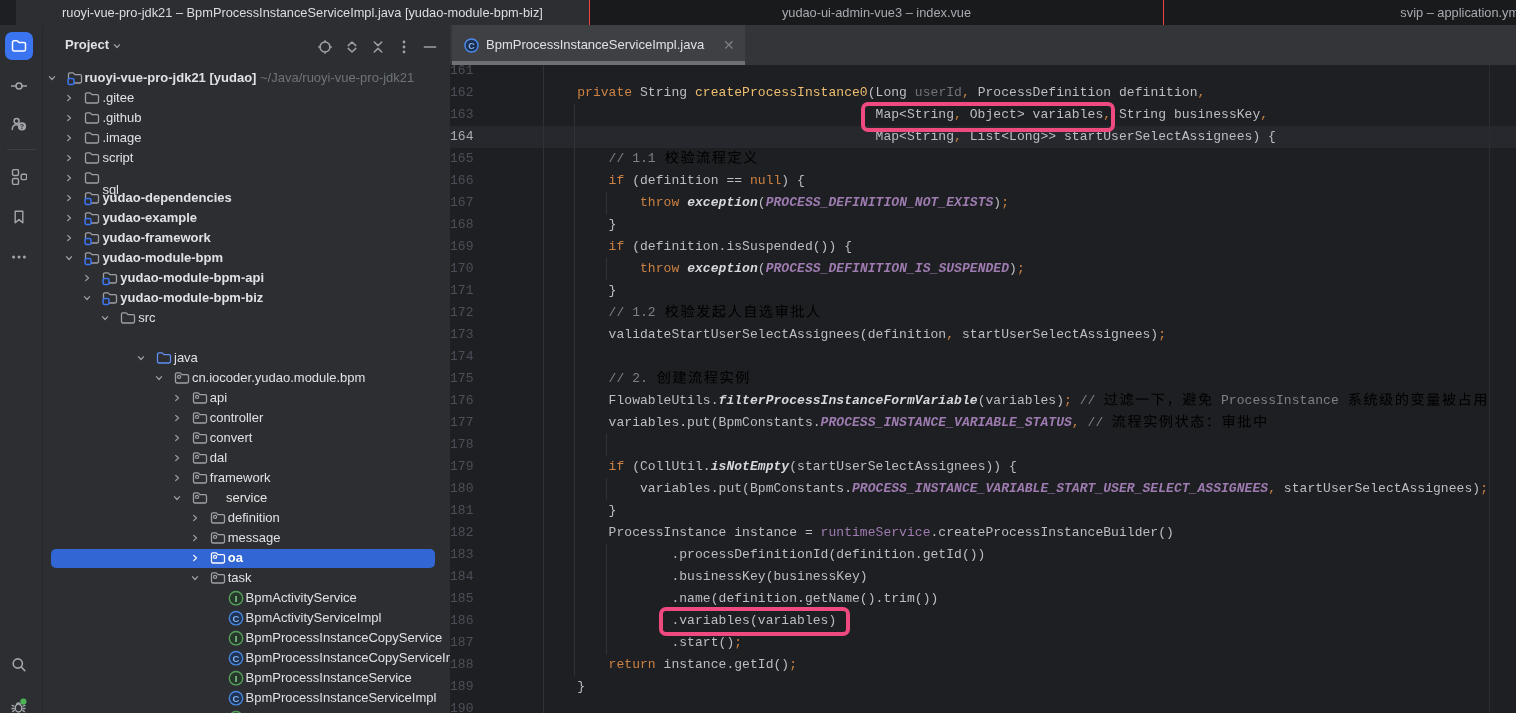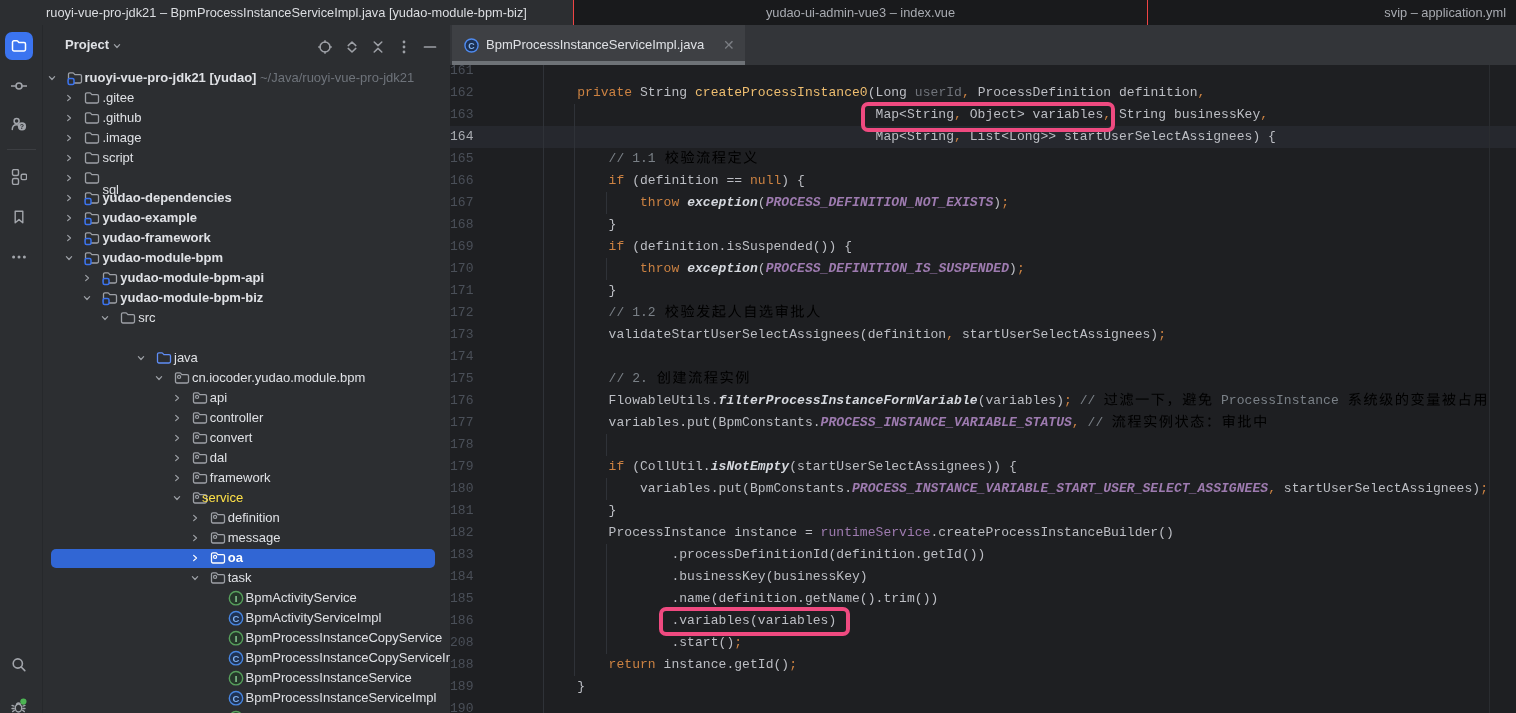--- a/index.html
+++ b/index.html
@@ -1,15 +1,15 @@
 <!DOCTYPE html>
 <html><head><meta charset="utf-8"><style>
 *{margin:0;padding:0;box-sizing:border-box}
 html,body{width:1516px;height:713px;overflow:hidden;background:#1e1f22;font-family:"Liberation Sans",sans-serif}
-#tb{position:absolute;left:0;top:0;width:1204px;height:25px;background:#ef4444}
+#tb{position:absolute;left:16px;top:0;width:1204px;height:25px;background:#ef4444}
 .seg{position:absolute;top:0;height:25px;line-height:26px;font-size:12.8px;text-align:center;color:#a8abb1}
 #tb .s1{left:0;width:573px;background:#2c2e31;color:#dcdee2}
 #tb .s2{left:574px;width:573px;background:#191a1c}
 #tb .s3{left:1148px;width:368px;background:#191a1c;text-align:right;padding-right:10px}
 #stripe{position:absolute;left:0;top:25px;width:43px;height:688px;background:#2c2e31;border-right:1px solid #26282b;color:#a2a5ab}
 .sic{position:absolute;width:16px;height:16px}
 #panel{position:absolute;left:43px;top:25px;width:407px;height:688px;background:#2c2e31;overflow:hidden}
 #phead{position:absolute;left:0;top:0;width:100%;height:40px;color:#dfe1e5}
 #phead b{position:absolute;left:22px;top:12px;font-size:13px}
 .hic{position:absolute;top:14px;width:16px;height:16px;color:#9da0a6}
@@ -430,21 +430,21 @@
       </svg>
       <div style="position:absolute;left:166.8px;top:0;color:#dfe1e5;white-space:pre">framework</div>
     </div>
     <div class="trow" style="top:463px">
       <svg class="tic" style="left:127.8px;color:#9da0a6" width="12" height="12" viewBox="0 0 16 16">
         <use href="#chevd"></use>
       </svg>
       <svg class="tic2" style="left:148.8px;color:#9da0a6" width="16" height="16" viewBox="0 0 16 16">
         <use href="#pkg"></use>
       </svg>
-      <div style="position:absolute;left:159px;top:0;color:#fde047;white-space:pre">service</div>
+      <div style="position:absolute;left:183px;top:0;color:#e5e5e5;white-space:pre">service</div>
     </div>
     <div class="trow" style="top:483px">
       <svg class="tic" style="left:145.7px;color:#9da0a6" width="12" height="12" viewBox="0 0 16 16">
         <use href="#chevr"></use>
       </svg>
       <svg class="tic2" style="left:166.7px;color:#9da0a6" width="16" height="16" viewBox="0 0 16 16">
         <use href="#pkg"></use>
       </svg>
       <div style="position:absolute;left:184.7px;top:0;color:#dfe1e5;white-space:pre">definition</div>
     </div>
@@ -636,21 +636,21 @@
       <div class="ln" style="top:457px">182</div>
       <div class="cl" style="top:457px">        ProcessInstance instance = <span class="f">runtimeService</span>.createProcessInstanceBuilder()</div>
       <div class="ln" style="top:479px">183</div>
       <div class="cl" style="top:479px">                .processDefinitionId(definition.getId())</div>
       <div class="ln" style="top:501px">184</div>
       <div class="cl" style="top:501px">                .businessKey(businessKey)</div>
       <div class="ln" style="top:523px">185</div>
       <div class="cl" style="top:523px">                .name(definition.getName().trim())</div>
       <div class="ln" style="top:545px">186</div>
       <div class="cl" style="top:545px">                .variables(variables)</div>
-      <div class="ln" style="top:567px">208</div>
+      <div class="ln" style="top:567px">187</div>
       <div class="cl" style="top:567px">                .start()<b class="k">;</b></div>
       <div class="ln" style="top:589px">188</div>
       <div class="cl" style="top:589px">        <b class="k">return</b> instance.getId()<b class="k">;</b></div>
       <div class="ln" style="top:611px">189</div>
       <div class="cl" style="top:611px">    }</div>
       <div class="ln" style="top:633px">190</div>
       <div class="pk" style="left:411px;top:37px;width:254px;height:30px"></div>
       <div class="pk" style="left:209px;top:542px;width:191px;height:29px"></div>
     </div>
 </div>

